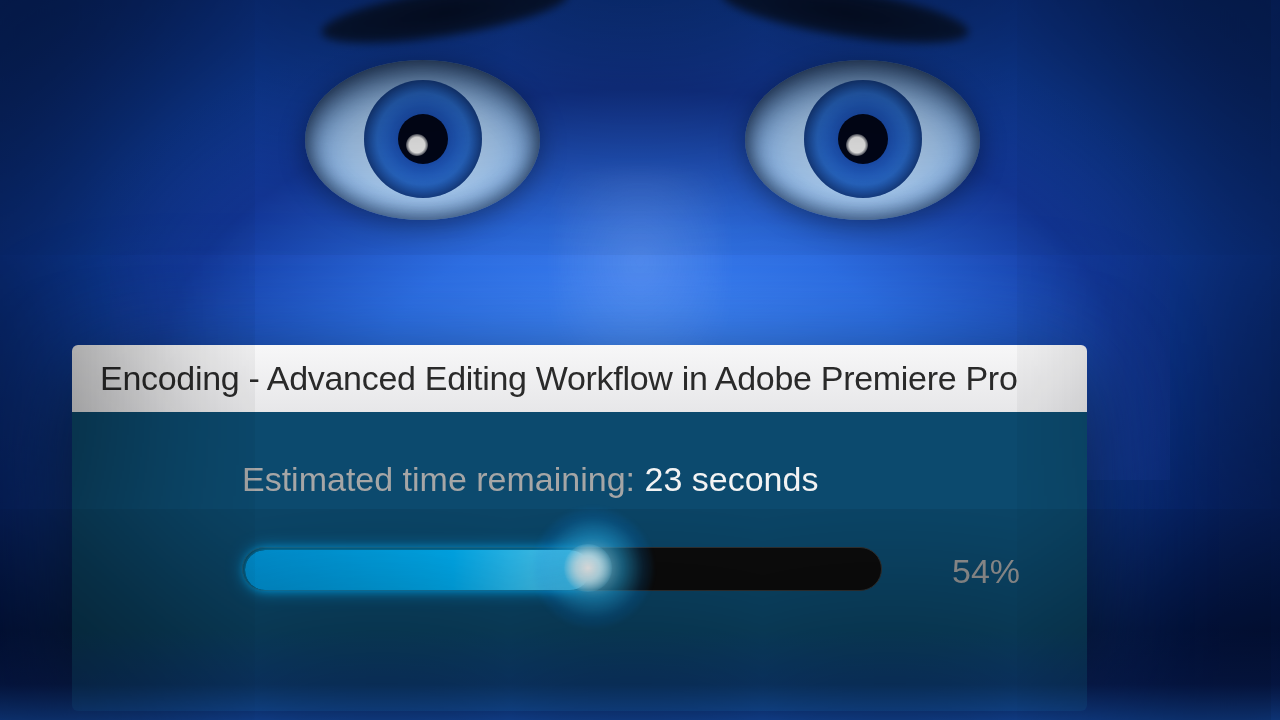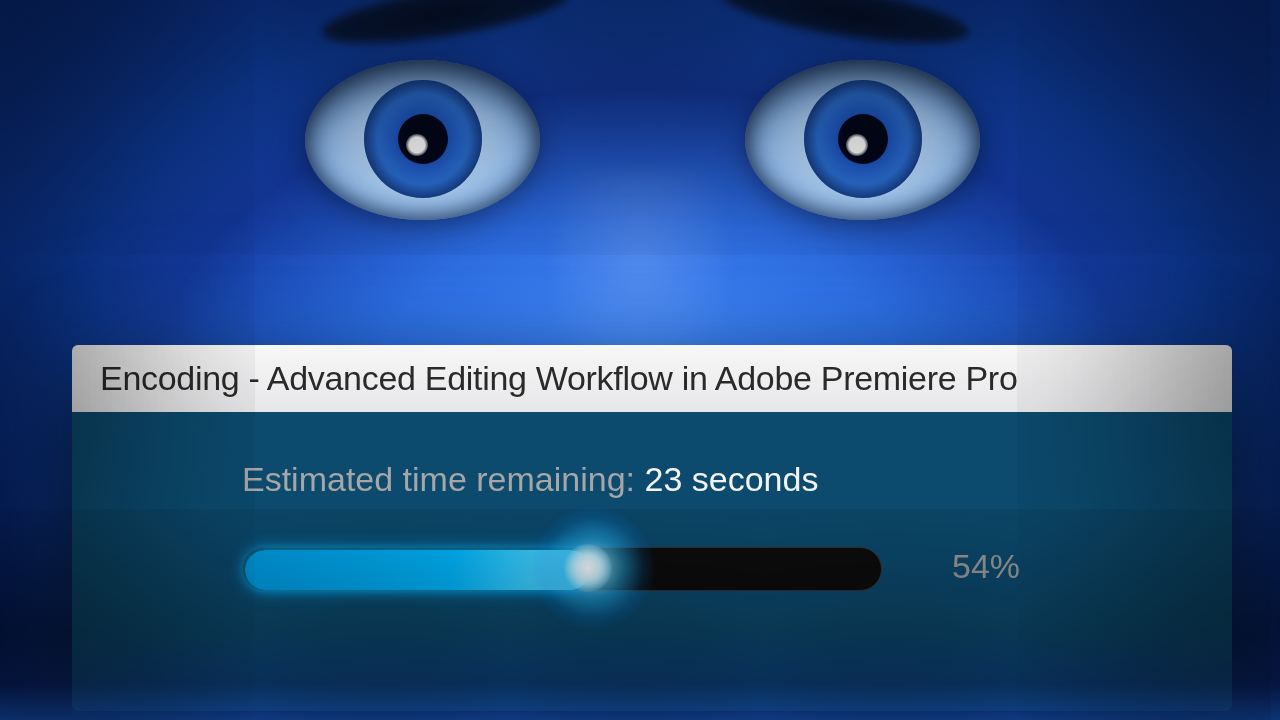--- a/index.html
+++ b/index.html
@@ -87,21 +87,21 @@
       transform: translateX(-50%);
       width: 170px;
       height: 230px;
       background: radial-gradient(ellipse 100% 100% at 50% 40%, rgba(255,255,255,0.15) 0%, transparent 60%);
       filter: blur(8px);
     }
     .dialog {
       position: absolute;
       top: 345px;
       left: 72px;
-      width: 1160px;
+      width: 1015px;
       border-radius: 4px;
       overflow: visible;
       box-shadow: 0 28px 90px rgba(0,0,0,0.7), 0 0 120px rgba(40,130,255,0.45);
     }
     .titlebar {
       background: linear-gradient(#f7f7f8, #e7e7e9);
       padding: 14px 28px;
       font-size: 34px;
       color: #2a2a2a;
       font-weight: 400;
@@ -119,21 +119,21 @@
       font-size: 34px;
       color: #f3f3f3;
       font-weight: 400;
       margin-bottom: 40px;
     }
     .eta-label {
       color: #a6a6a6;
     }
     .progress-row {
       display: flex;
-      align-items: flex-start;
+      align-items: flex-end;
       gap: 70px;
       margin-top: 48px;
     }
     .progress-track {
       position: relative;
       width: 640px;
       height: 44px;
       background: #0d0d0d;
       border: 1px solid #343434;
       border-radius: 22px;

